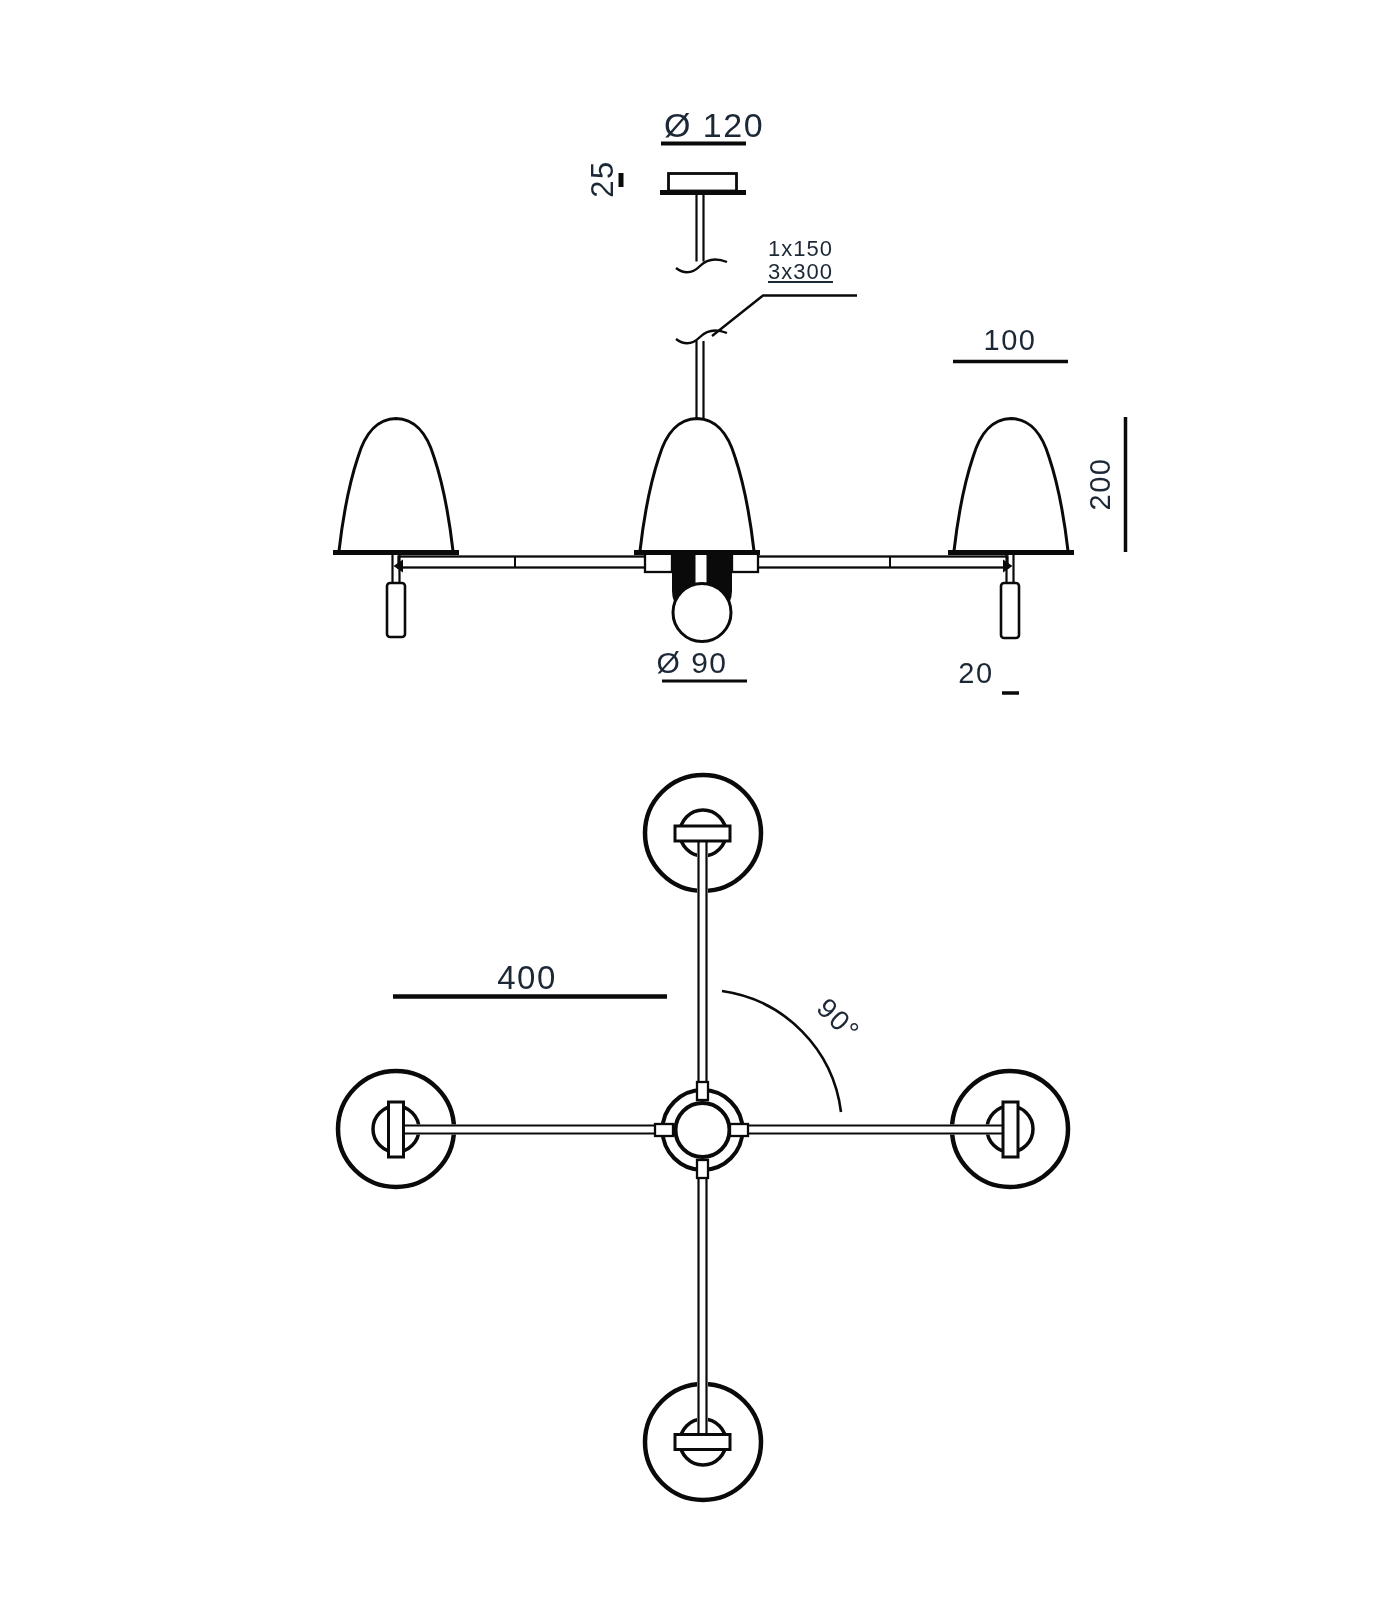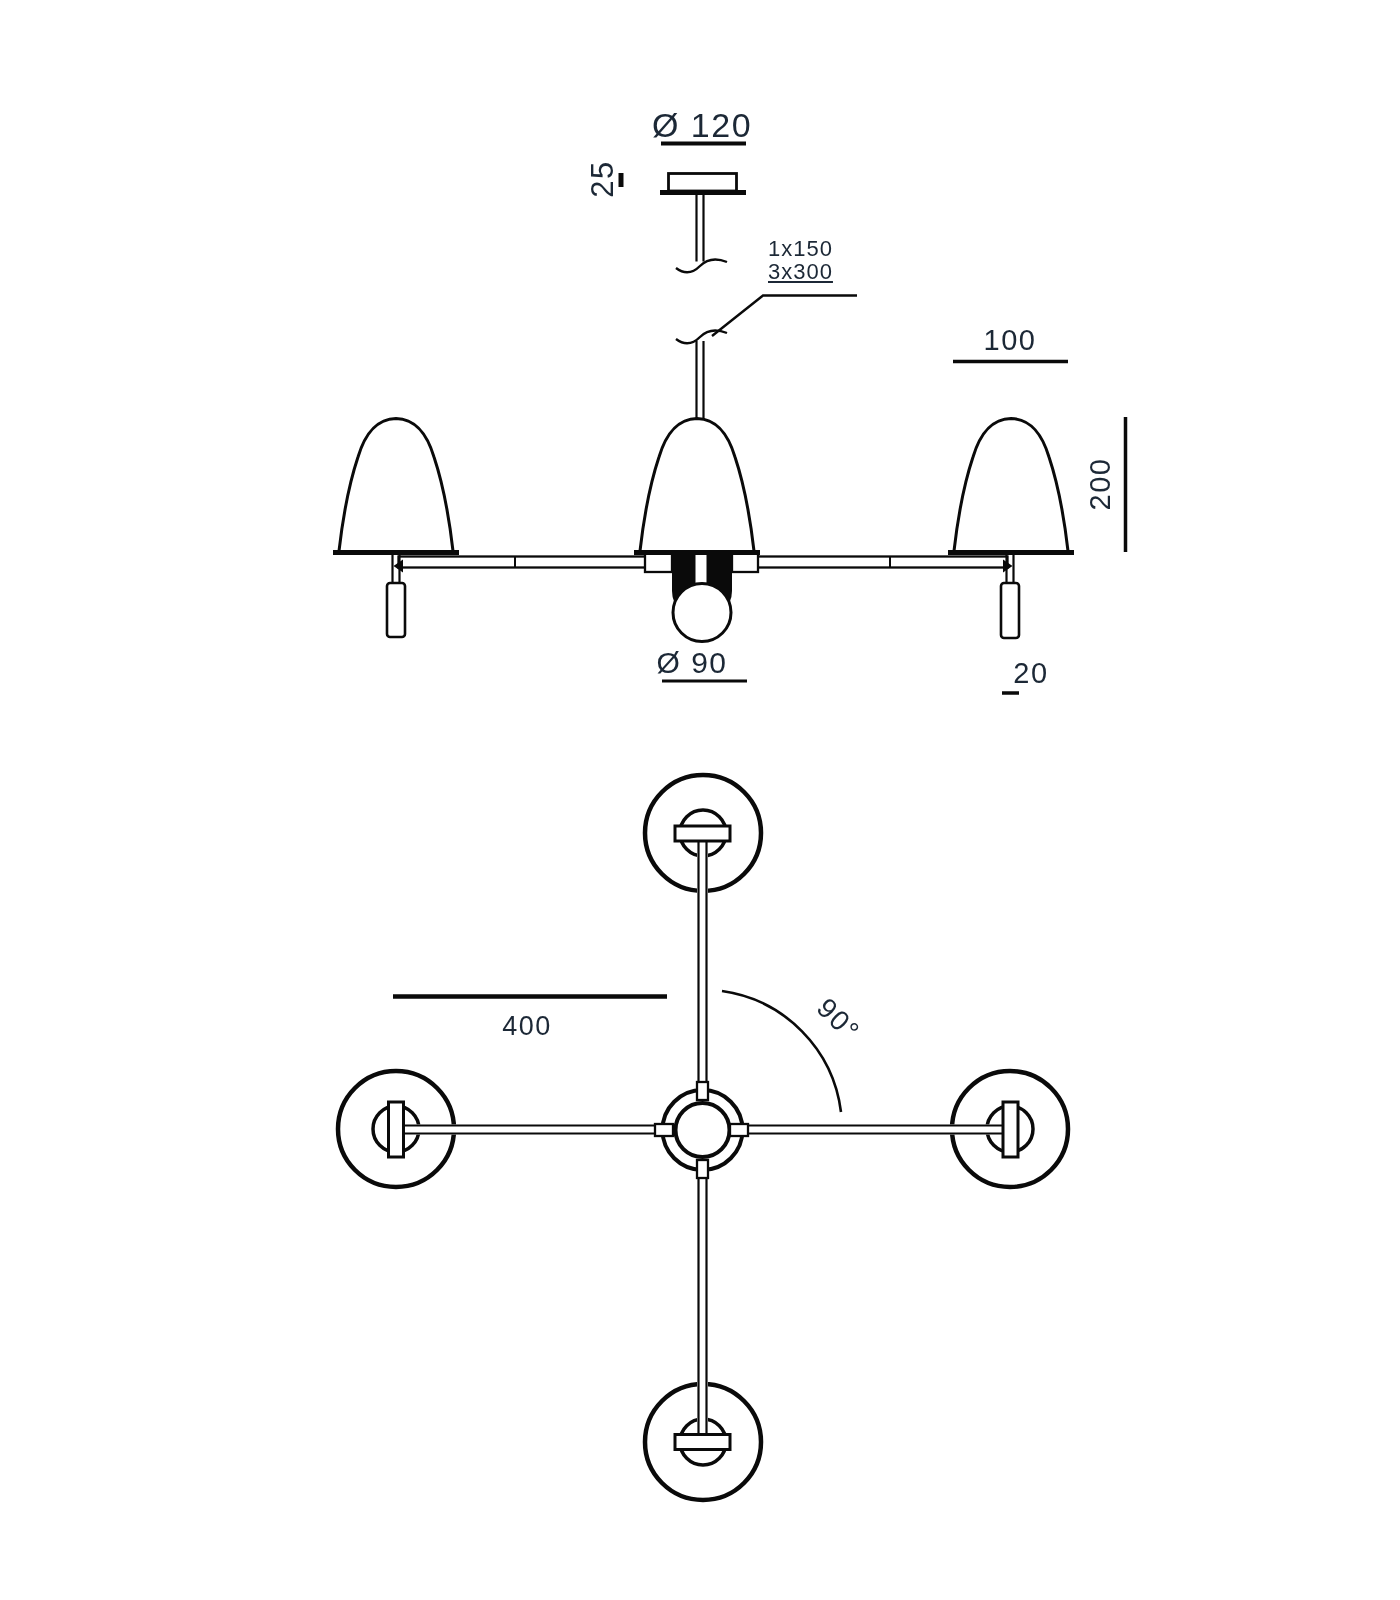--- a/index.html
+++ b/index.html
@@ -8,21 +8,21 @@
     position:relative; width:1400px; height:1600px;
     background:#ffffff; overflow:hidden;
     font-family:"Liberation Sans", sans-serif;
   }
   svg { position:absolute; left:0; top:0; }
   .dim-label {
     position:absolute; color:var(--text); white-space:nowrap;
     font-size:30px; letter-spacing:1.5px;
     transform:translate(-50%,-50%);
   }
-  .big { font-size:34px; }
+  .big { font-size:34px;margin-left:12px; }
   .rot-ccw { transform:translate(-50%,-50%) rotate(-90deg); }
   .rot-45  { transform:translate(-50%,-50%) rotate(45deg); }
   .leader-text {
     position:absolute; color:var(--text); white-space:nowrap;
     font-size:22px; letter-spacing:1px; transform:none;
   }
 </style>
 </head>
 <body>
 
@@ -151,19 +151,19 @@
 
   <div class="leader-text" style="left:768px; top:236px;">1x150</div>
   <div class="leader-text" style="left:768px; top:259px;text-decoration:underline;">3x300</div>
 
   <div class="dim-label" style="left:1010px; top:340px; font-size:29px;">100</div>
 
   <div class="dim-label rot-ccw" style="left:1100px; top:484px; font-size:29px;">200</div>
 
   <div class="dim-label" style="left:692px; top:663px;">Ø 90</div>
 
-  <div class="dim-label" style="left:1031px; top:673px; font-size:29px;">20</div>
+  <div class="dim-label" style="left:976px; top:673px; font-size:29px;">20</div>
 
-  <div class="dim-label" style="left:527px; top:978px; font-size:27px;margin-top:48px;">400</div>
+  <div class="dim-label" style="left:527px; top:978px; font-size:33px;">400</div>
 
   <div class="dim-label rot-45" style="left:838px; top:1020px; font-size:28px;">90°</div>
 
 </div>
 
 </body></html>

